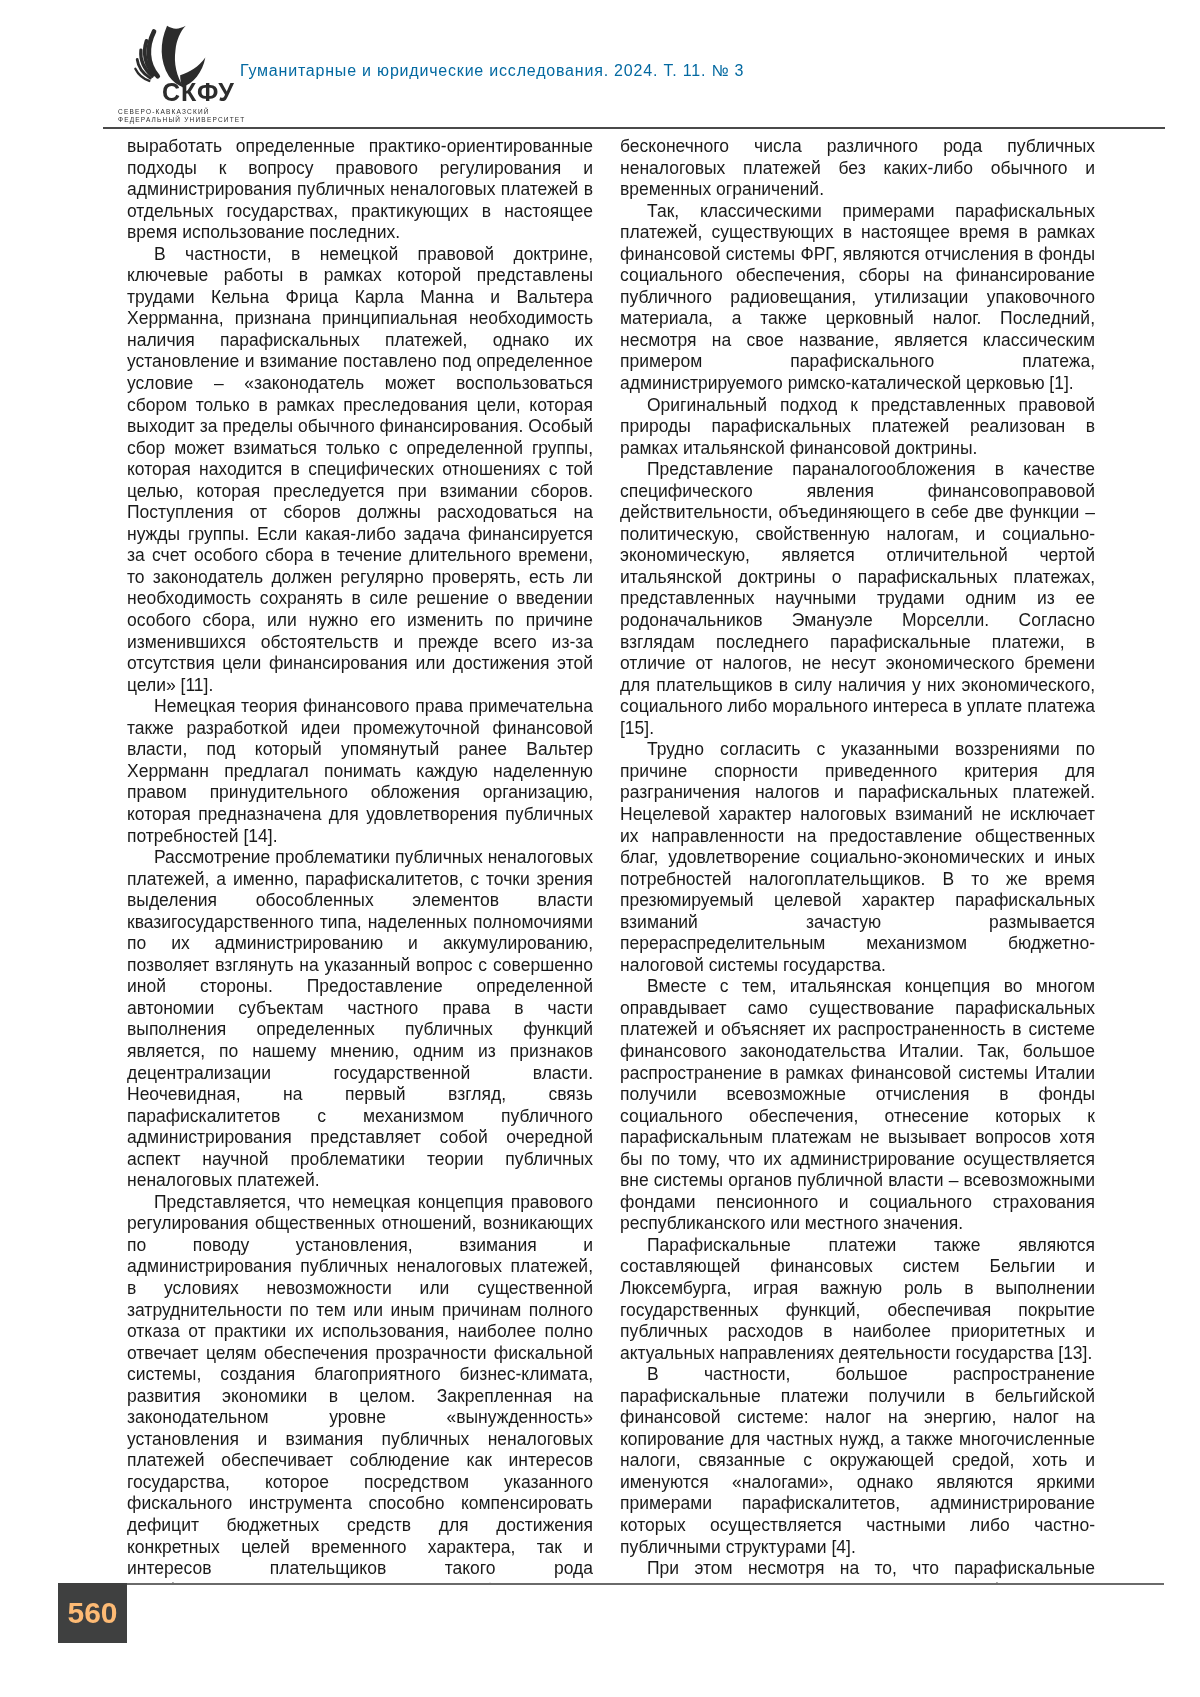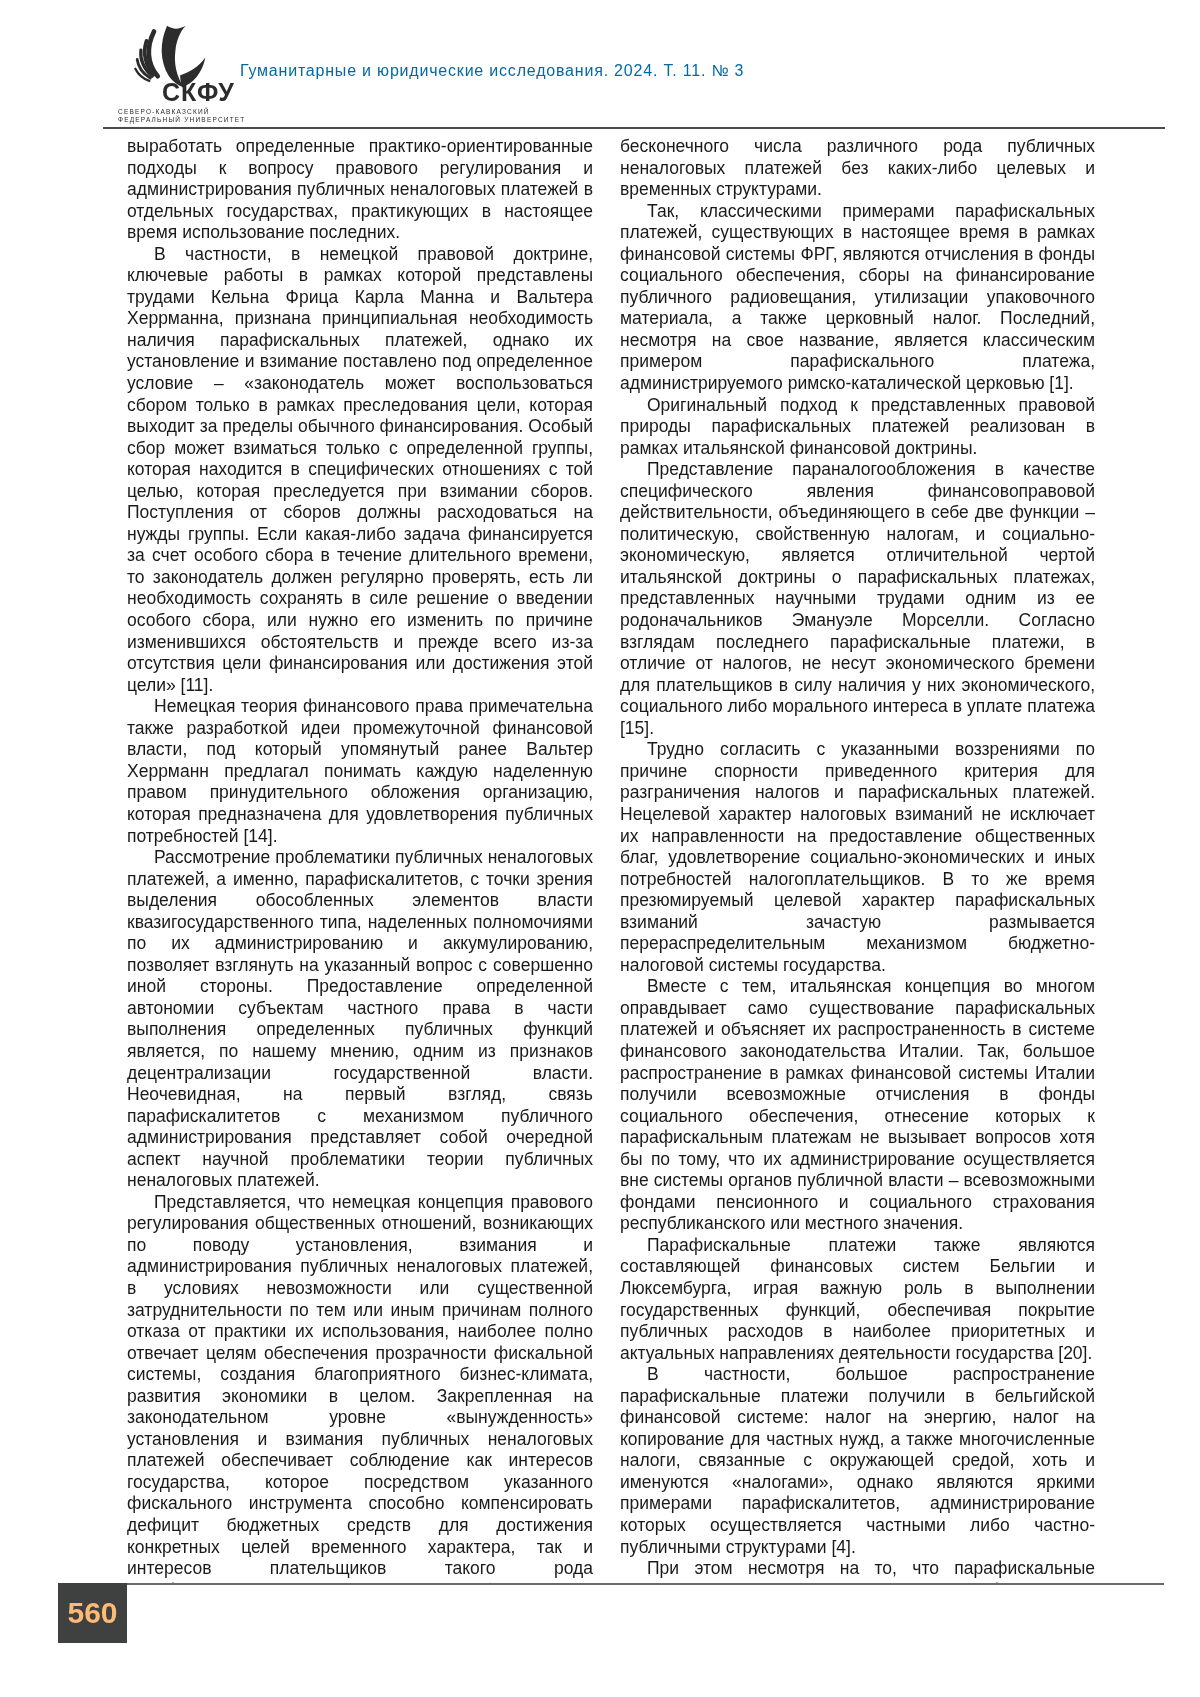--- a/index.html
+++ b/index.html
@@ -90,27 +90,27 @@
 
   <main class="columns">
     <section class="col left">
         <p class="para">выработать определенные практико-ориентированные подходы к вопросу правового регулирования и администрирования публичных неналоговых платежей в отдельных государствах, практикующих в настоящее время использование последних.</p>
         <p class="para indent">В частности, в немецкой правовой доктрине, ключевые работы в рамках которой представлены трудами Кельна Фрица Карла Манна и Вальтера Херрманна, признана принципиальная необходимость наличия парафискальных платежей, однако их установление и взимание поставлено под определенное условие – «законодатель может воспользоваться сбором только в рамках преследования цели, которая выходит за пределы обычного финансирования. Особый сбор может взиматься только с определенной группы, которая находится в специфических отношениях с той целью, которая преследуется при взимании сборов. Поступления от сборов должны расходоваться на нужды группы. Если какая-либо задача финансируется за счет особого сбора в течение длительного времени, то законодатель должен регулярно проверять, есть ли необходимость сохранять в силе решение о введении особого сбора, или нужно его изменить по причине изменившихся обстоятельств и прежде всего из-за  отсутствия цели финансирования или достижения этой цели» [11].</p>
         <p class="para indent">Немецкая теория финансового права примечательна также разработкой идеи промежуточной финансовой власти, под который упомянутый ранее Вальтер Херрманн предлагал понимать каждую наделенную правом принудительного обложения организацию, которая предназначена для удовлетворения публичных потребностей [14].</p>
         <p class="para indent">Рассмотрение проблематики публичных неналоговых платежей, а именно, парафискалитетов, с точки зрения выделения обособленных элементов власти квазигосударственного типа, наделенных полномочиями по их администрированию и аккумулированию, позволяет взглянуть на указанный вопрос с совершенно иной стороны. Предоставление определенной автономии субъектам частного права в части выполнения определенных публичных функций является, по нашему мнению, одним из признаков децентрализации государственной власти. Неочевидная, на первый взгляд, связь парафискалитетов с механизмом публичного администрирования представляет собой очередной аспект научной проблематики теории публичных неналоговых платежей.</p>
         <p class="para indent">Представляется, что немецкая концепция правового регулирования общественных отношений, возникающих по поводу установления, взимания и администрирования публичных неналоговых платежей, в условиях невозможности или существенной затруднительности по тем или иным причинам полного отказа от практики их использования, наиболее полно отвечает целям обеспечения прозрачности фискальной системы, создания благоприятного бизнес-климата, развития экономики в целом. Закрепленная на законодательном уровне «вынужденность» установления и взимания публичных неналоговых платежей обеспечивает соблюдение как интересов государства, которое посредством указанного фискального инструмента способно компенсировать дефицит бюджетных средств для достижения конкретных целей временного характера, так и интересов плательщиков такого рода парафискалитетов, защищенных от необоснованного установления и взимания</p>
       </section>
     <section class="col right">
-        <p class="para">бесконечного числа различного рода публичных неналоговых платежей без каких-либо целевых и временных структурами.</p>
+        <p class="para">бесконечного числа различного рода публичных неналоговых платежей без каких-либо обычного и временных ограничений.</p>
         <p class="para indent">Так, классическими примерами парафискальных платежей, существующих в настоящее время в рамках финансовой системы ФРГ, являются отчисления в фонды социального обеспечения, сборы на финансирование публичного радиовещания, утилизации упаковочного материала, а также церковный налог. Последний, несмотря на свое название, является классическим примером парафискального платежа, администрируемого римско-каталической церковью [1].</p>
         <p class="para indent">Оригинальный подход к представленных правовой природы парафискальных платежей реализован в рамках итальянской финансовой доктрины.</p>
         <p class="para indent">Представление параналогообложения в качестве специфического явления финансовоправовой действительности, объединяющего в себе две функции – политическую, свойственную налогам, и социально-экономическую, является отличительной чертой итальянской доктрины о парафискальных платежах, представленных научными трудами одним из ее родоначальников Эмануэле Морселли. Согласно взглядам последнего парафискальные платежи, в отличие от налогов, не несут экономического бремени для плательщиков в силу наличия у них экономического, социального либо морального интереса в уплате платежа [15].</p>
         <p class="para indent">Трудно согласить с указанными воззрениями по причине спорности приведенного критерия для разграничения налогов и парафискальных платежей. Нецелевой характер налоговых взиманий не исключает их направленности на предоставление общественных благ, удовлетворение социально-экономических и иных потребностей налогоплательщиков. В то же время презюмируемый целевой характер парафискальных взиманий зачастую размывается перераспределительным механизмом бюджетно-налоговой системы государства.</p>
         <p class="para indent">Вместе с тем, итальянская концепция во многом оправдывает само существование парафискальных платежей и объясняет их распространенность в системе финансового законодательства Италии. Так, большое распространение в рамках финансовой системы Италии получили всевозможные отчисления в фонды социального обеспечения, отнесение которых к парафискальным платежам не вызывает вопросов хотя бы по тому, что их администрирование осуществляется вне системы органов публичной власти – всевозможными фондами пенсионного и социального страхования республиканского или местного значения.</p>
-        <p class="para indent">Парафискальные платежи также являются составляющей финансовых систем Бельгии и Люксембурга, играя важную роль в выполнении государственных функций, обеспечивая покрытие публичных расходов в наиболее приоритетных и актуальных направлениях деятельности государства [20].</p>
+        <p class="para indent">Парафискальные платежи также являются составляющей финансовых систем Бельгии и Люксембурга, играя важную роль в выполнении государственных функций, обеспечивая покрытие публичных расходов в наиболее приоритетных и актуальных направлениях деятельности государства [13].</p>
         <p class="para indent">В частности, большое распространение парафискальные платежи получили в бельгийской финансовой системе: налог на энергию, налог на копирование для частных нужд, а также многочисленные налоги, связанные с окружающей средой, хоть и именуются «налогами», однако являются яркими примерами парафискалитетов, администрирование которых осуществляется частными либо частно-публичными структурами [4].</p>
         <p class="para indent">При этом несмотря на то, что парафискальные платежи прочно вошли в систему фискального законодательства большинства заподноевропейских, а также</p>
       </section>
   </main>
 
   <div class="ftr-rule"></div>
   <div class="page-number">560</div>
 
 </div>
 

